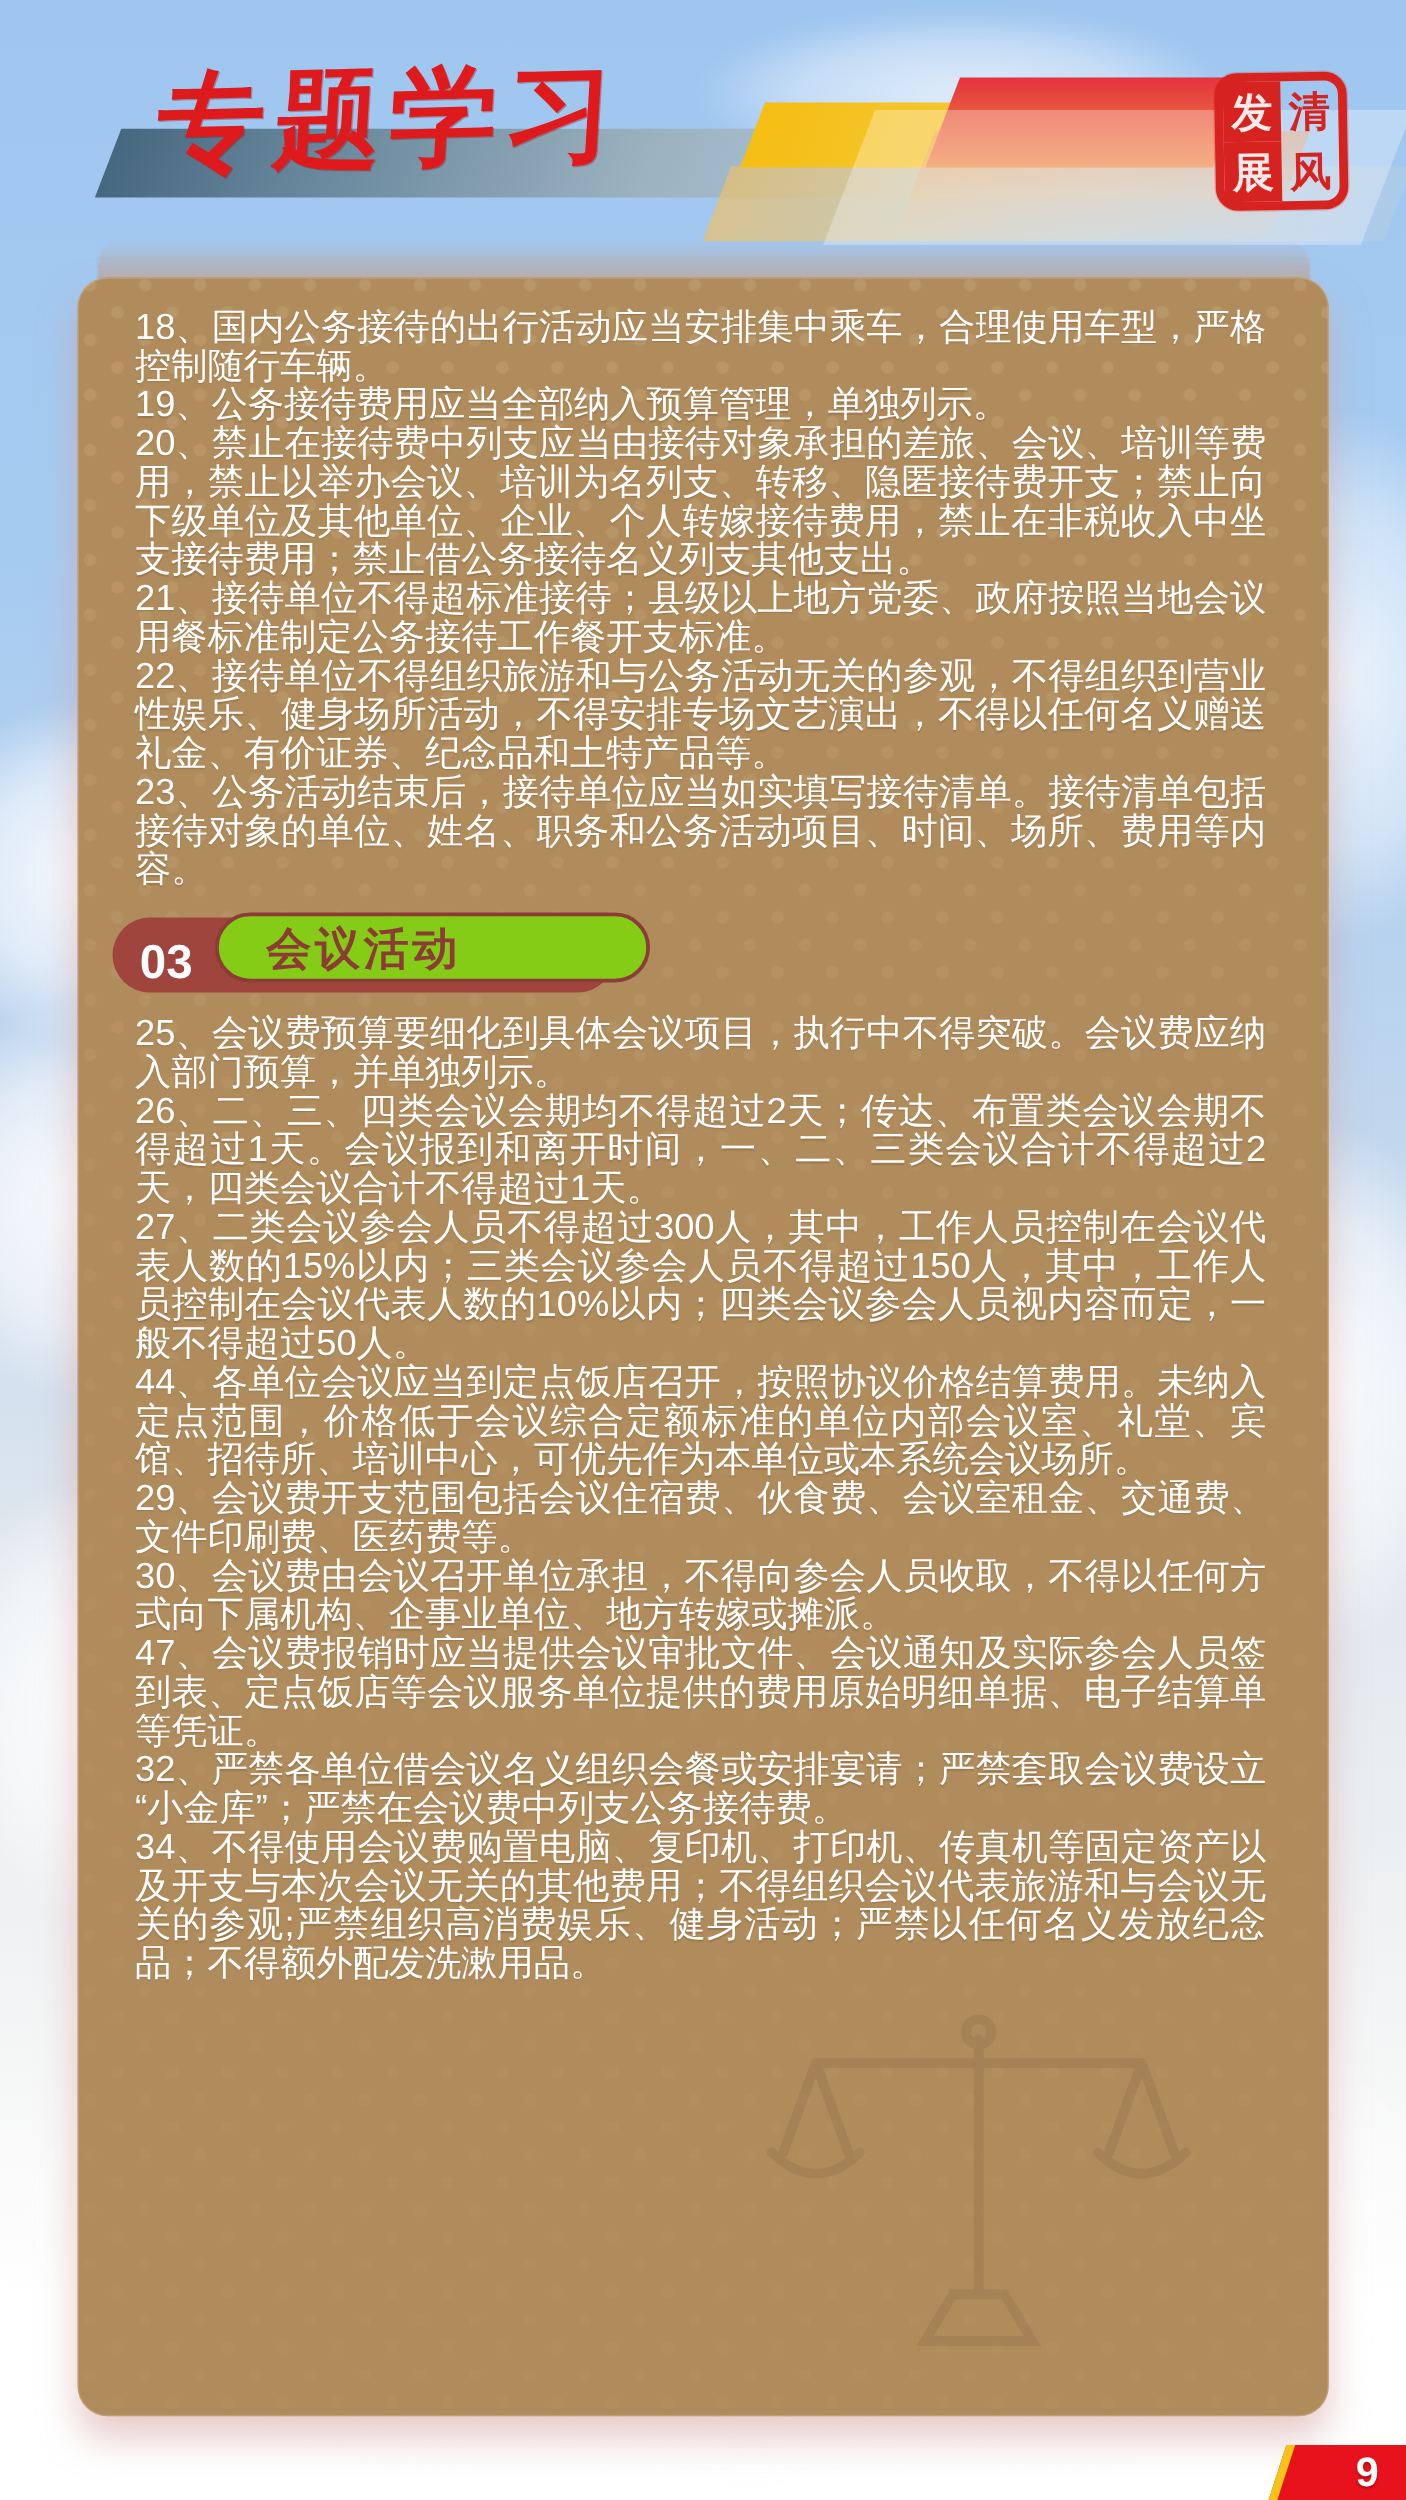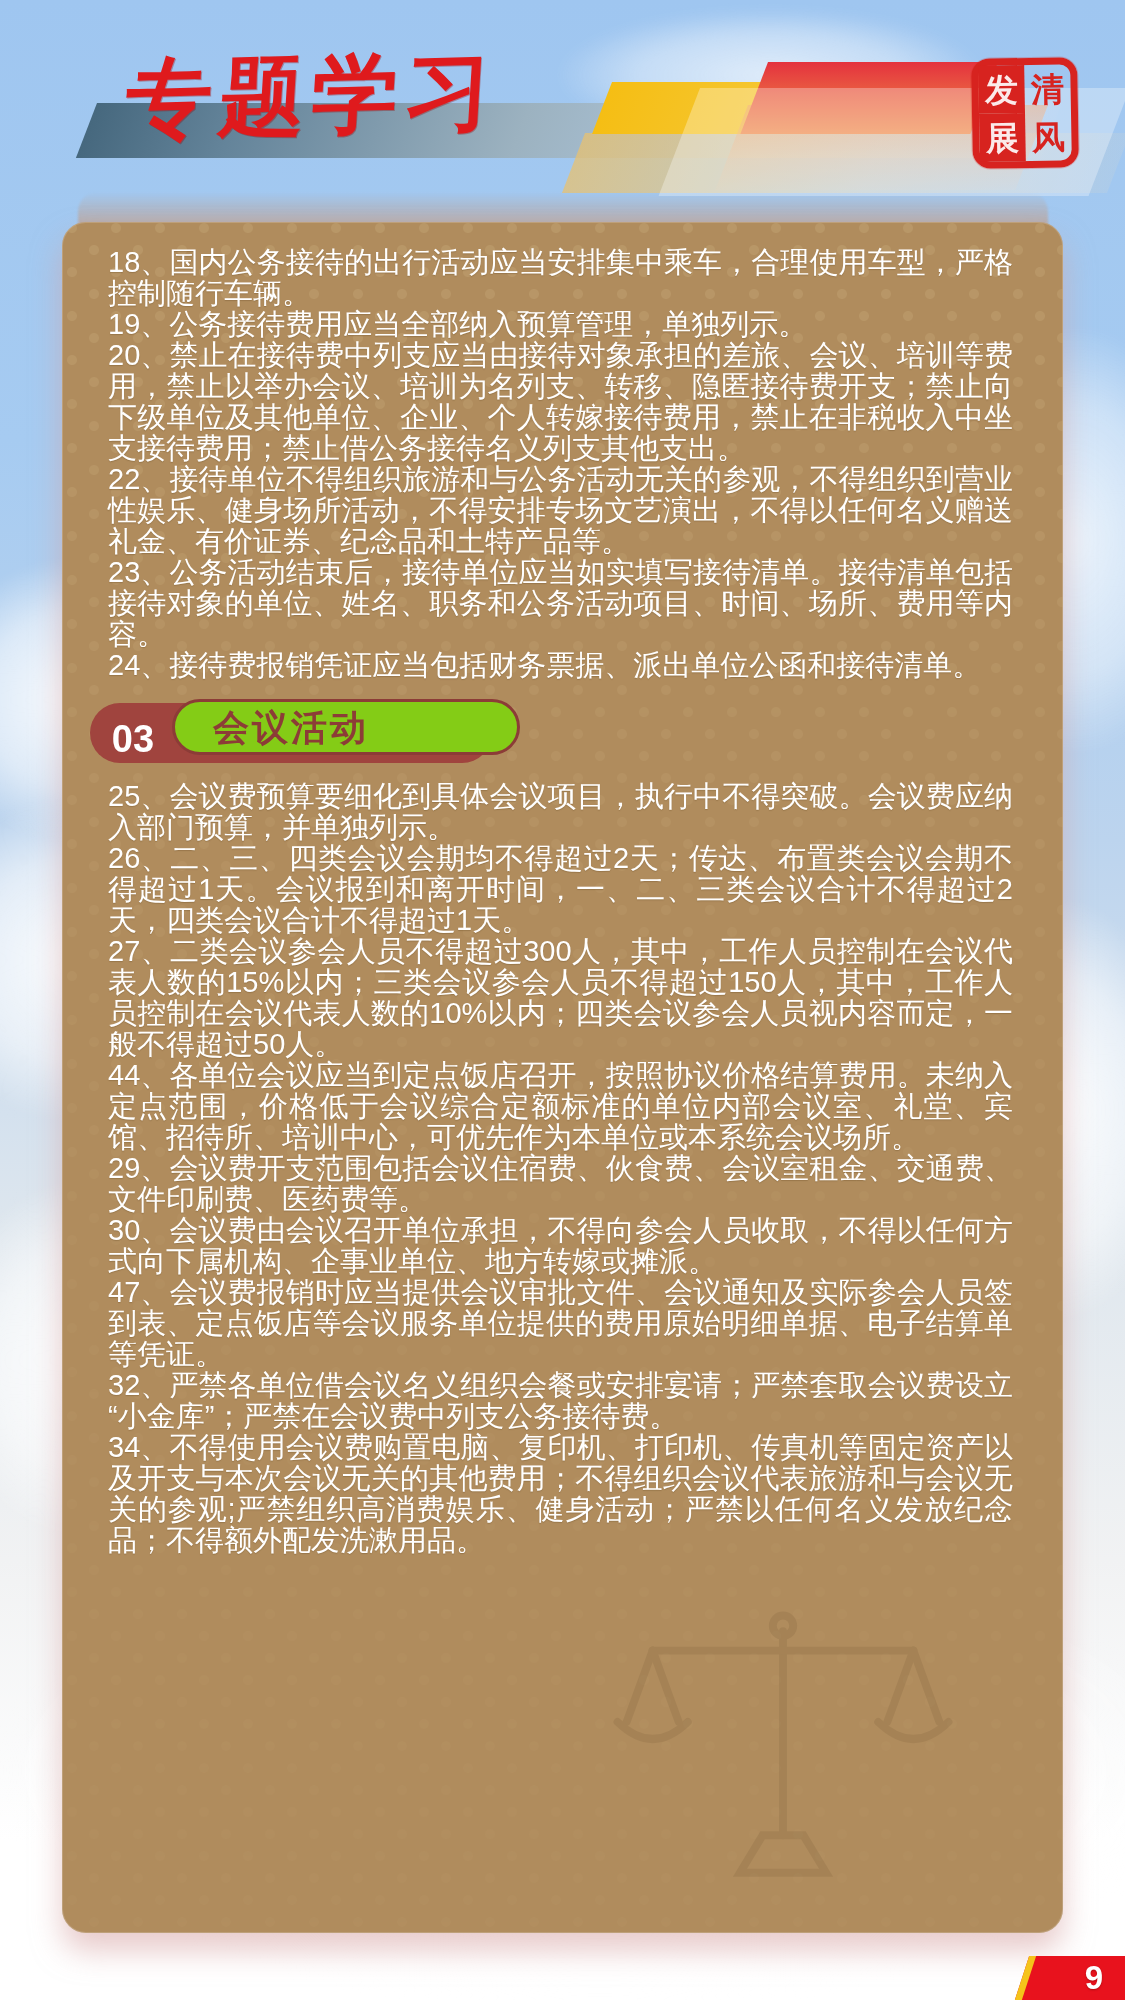--- a/index.html
+++ b/index.html
@@ -118,23 +118,23 @@
       <line x1="265" y1="72" x2="242" y2="135"></line>
       <line x1="265" y1="72" x2="288" y2="135"></line>
       <path d="M234 135 Q265 165 296 135"></path>
       <path d="M112 268 L188 268 L168 235 L132 235 Z"></path>
     </svg>
 
     <div class="card-body">
       <p class="item">18、国内公务接待的出行活动应当安排集中乘车，合理使用车型，严格控制随行车辆。</p>
       <p class="item">19、公务接待费用应当全部纳入预算管理，单独列示。</p>
       <p class="item">20、禁止在接待费中列支应当由接待对象承担的差旅、会议、培训等费用，禁止以举办会议、培训为名列支、转移、隐匿接待费开支；禁止向下级单位及其他单位、企业、个人转嫁接待费用，禁止在非税收入中坐支接待费用；禁止借公务接待名义列支其他支出。</p>
+      <p class="item">21、接待单位不得超标准接待；县级以上地方党委、政府按照当地会议用餐标准制定公务接待工作餐开支标准。</p>
       <p class="item">22、接待单位不得组织旅游和与公务活动无关的参观，不得组织到营业性娱乐、健身场所活动，不得安排专场文艺演出，不得以任何名义赠送礼金、有价证券、纪念品和土特产品等。</p>
       <p class="item">23、公务活动结束后，接待单位应当如实填写接待清单。接待清单包括接待对象的单位、姓名、职务和公务活动项目、时间、场所、费用等内容。</p>
-      <p class="item">24、接待费报销凭证应当包括财务票据、派出单位公函和接待清单。</p>
 
       <div class="section-header">
         <div class="sec-pill"></div>
         <div class="sec-box">
           <span class="sec-title">会议活动</span>
         </div>
         <span class="sec-num">03</span>
       </div>
 
       <p class="item">25、会议费预算要细化到具体会议项目，执行中不得突破。会议费应纳入部门预算，并单独列示。</p>

